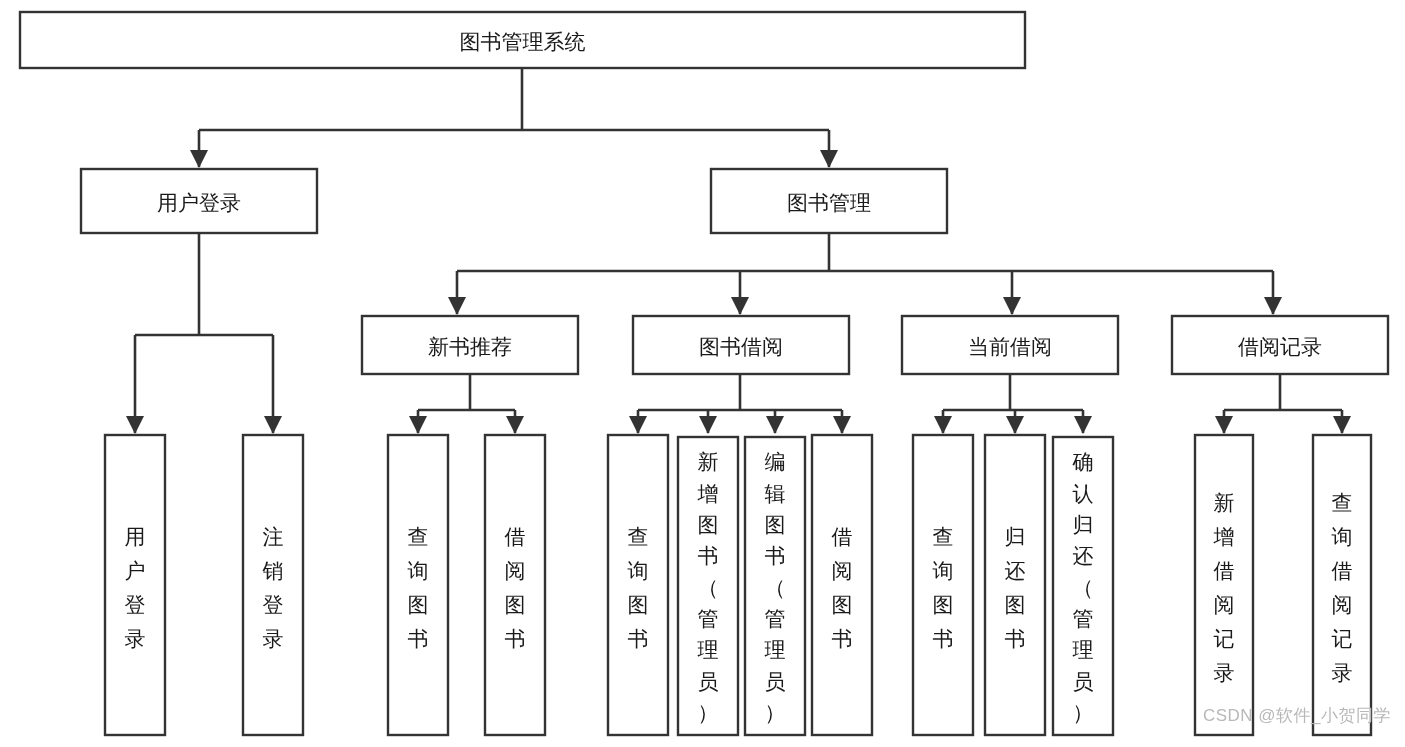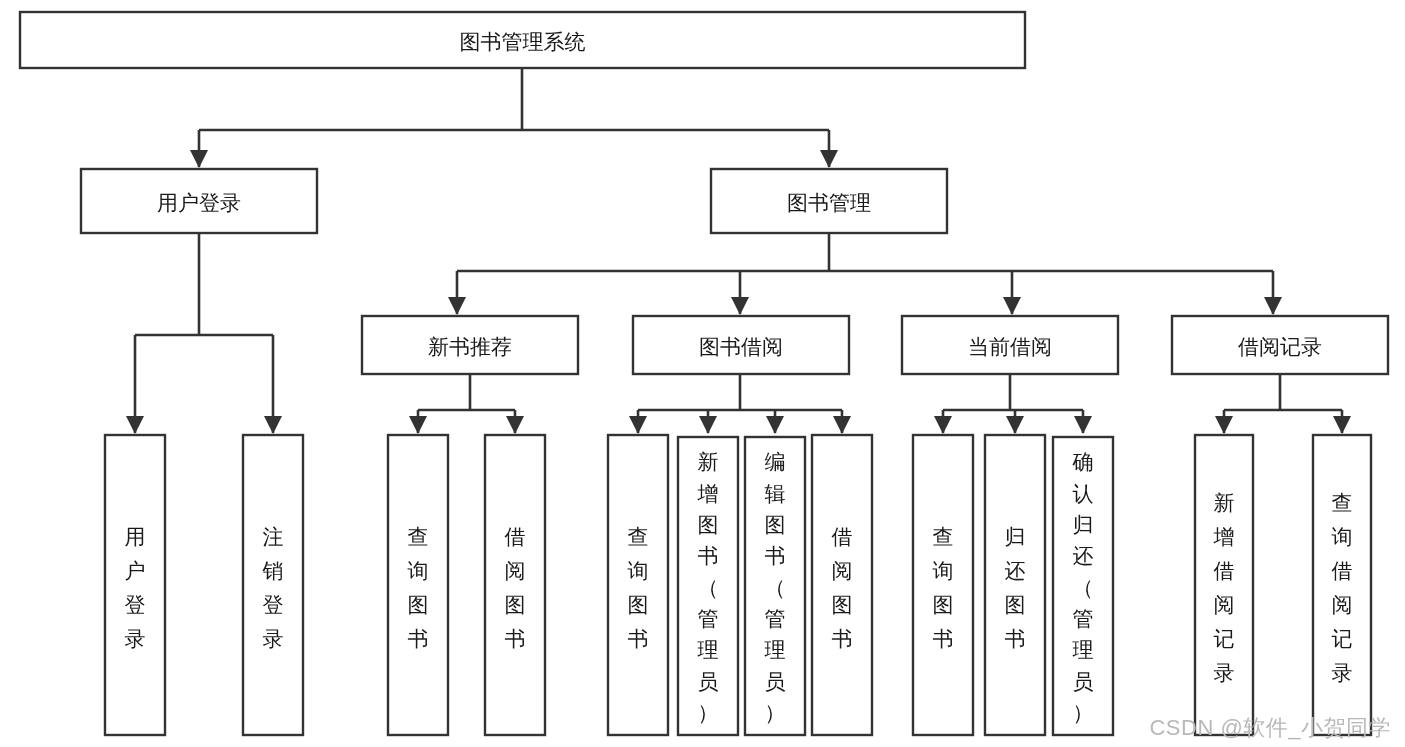--- a/index.html
+++ b/index.html
@@ -52,23 +52,23 @@
   }
   .node-label-v {
     fill: #1a1a1a;
     font-family: "Liberation Sans", "DejaVu Sans", sans-serif;
     font-size: 21px;
     text-anchor: middle;
   }
   .watermark {
     position: absolute;
     right: 14px;
-    bottom: 4px;
+    bottom: 20px;
     color: #b8b8b8;
-    font-size: 22px;
+    font-size: 17px;
     font-family: "Liberation Sans", "DejaVu Sans", sans-serif;
     letter-spacing: 0.5px;
     white-space: nowrap;
     pointer-events: none;
   }
 </style>
 </head>
 <body>
 
 <div id="diagram-root">

